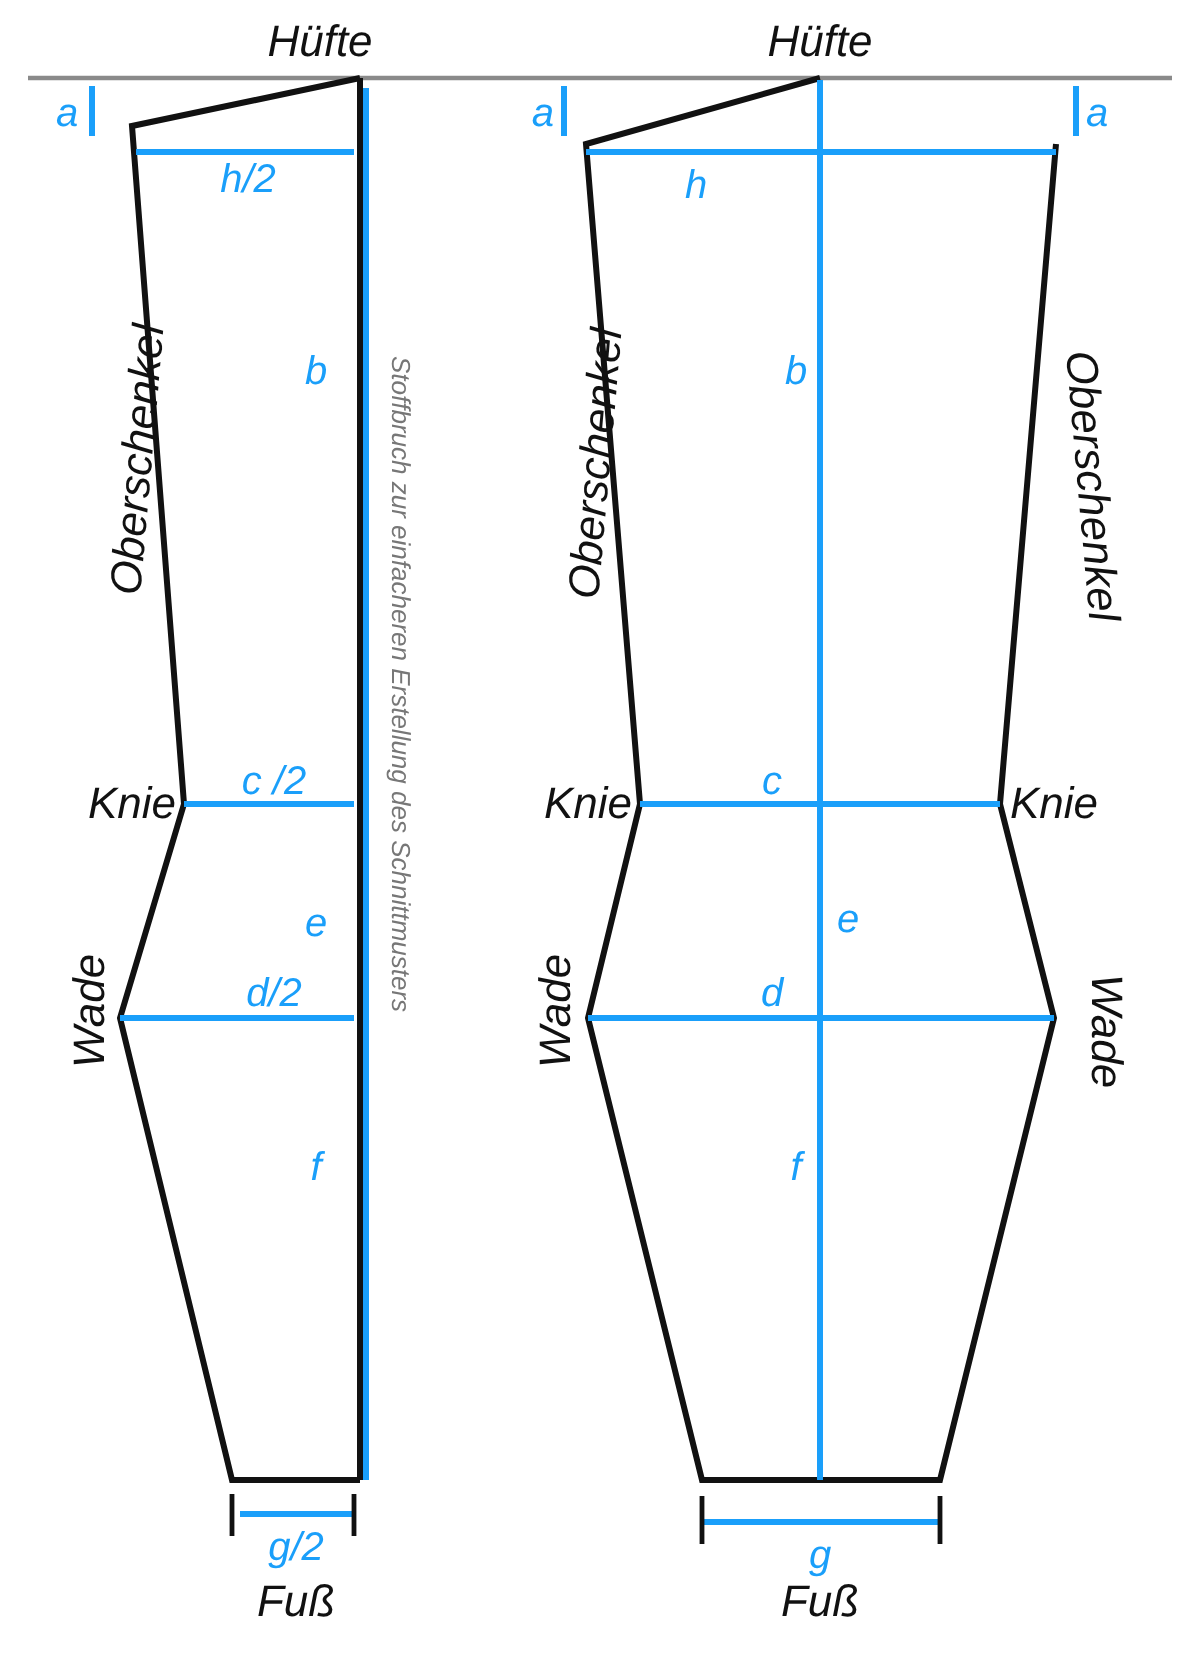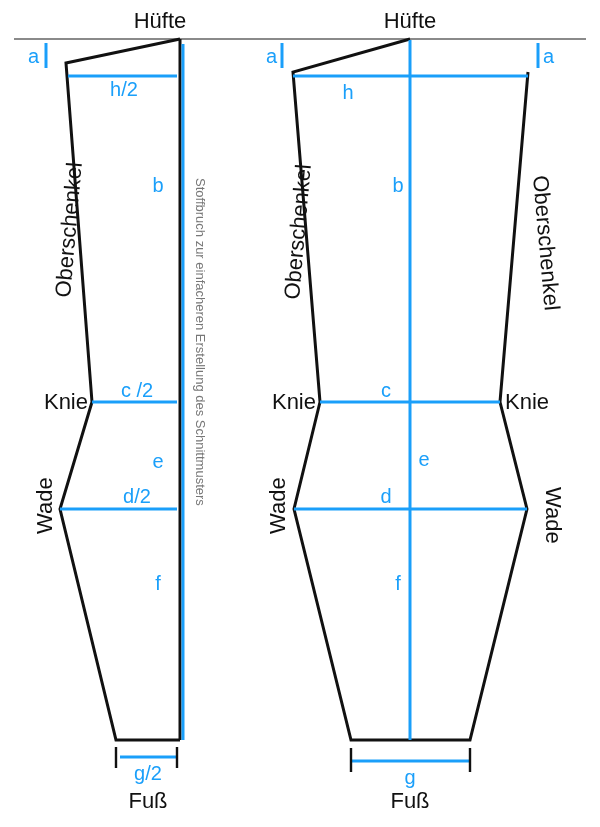--- a/index.html
+++ b/index.html
@@ -1,18 +1,18 @@
 <!DOCTYPE html>
 <html><head>
 <meta charset="utf-8">
 <style>
   html,body{margin:0;padding:0;background:#ffffff;}
   body{width:600px;height:827px;overflow:hidden;
        font-family:"Liberation Sans","DejaVu Sans",sans-serif;}
-  #stage{position:relative;width:600px;height:827px;}
+  #stage{position:relative;width:600px;height:827px;font-style:italic;}
   svg#diagram{position:absolute;left:0;top:0;width:600px;height:827px;display:block;}
   .outline{fill:none;stroke:#111111;stroke-width:3;stroke-linejoin:miter;stroke-linecap:butt;}
   .hipline{fill:none;stroke:#8a8a8a;stroke-width:2.2;}
   .foldline{fill:none;stroke:#111111;stroke-width:3;}
   .measure{stroke:#1a9ffa;stroke-width:3;fill:none;stroke-linecap:butt;}
   .tick{stroke:#1a9ffa;stroke-width:3;}
   .bracket{fill:none;stroke:#111111;stroke-width:2.4;}
   text{font-family:"Liberation Sans","DejaVu Sans",sans-serif;}
   .lbl-blue{fill:#1a9ffa;font-size:20px;}
   .lbl-black{fill:#111111;font-size:22px;}

